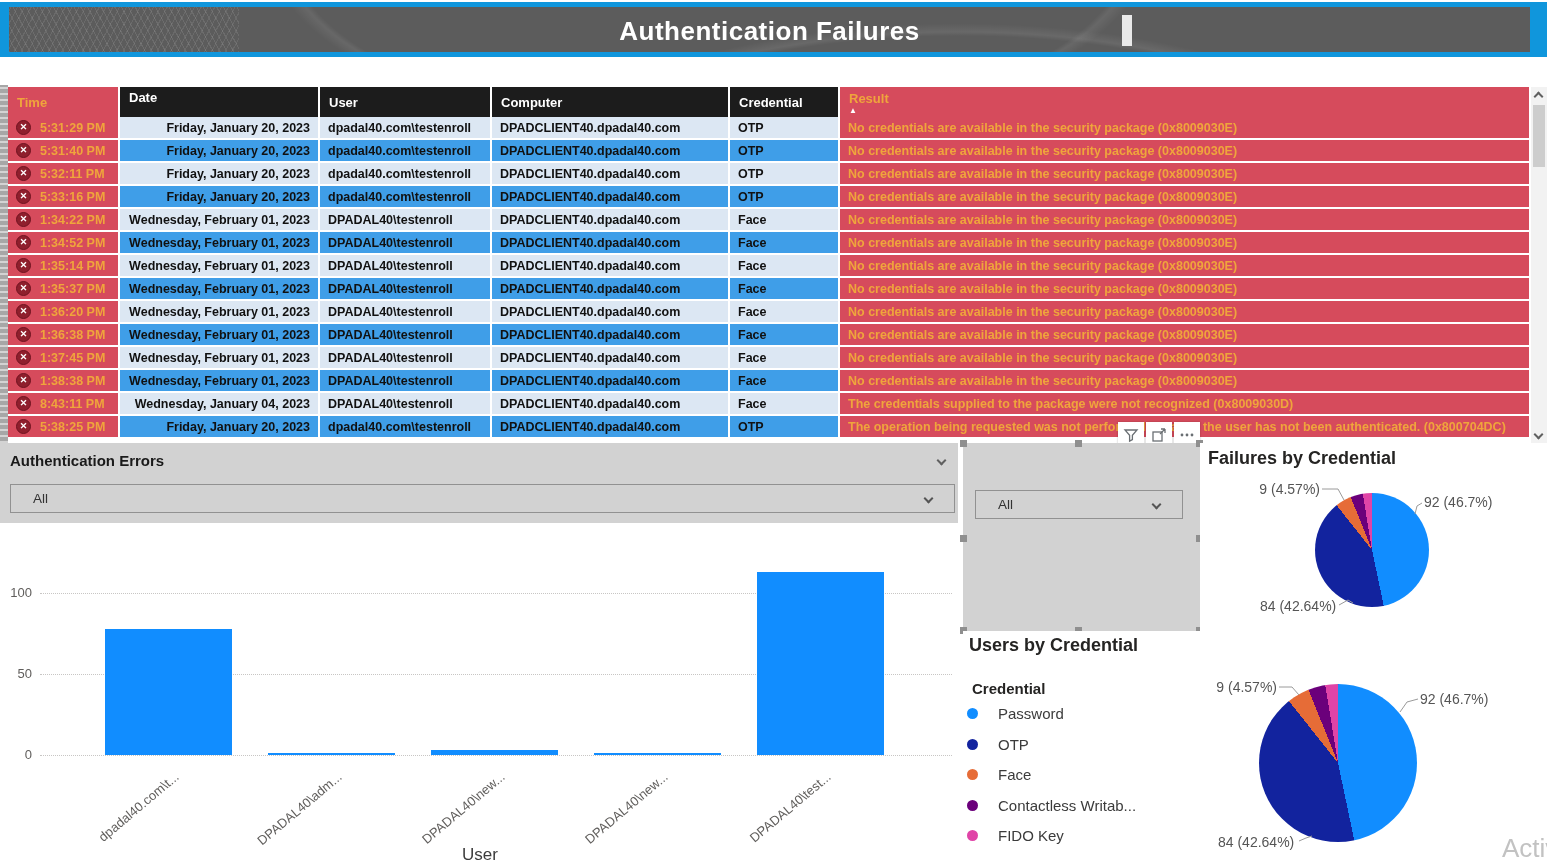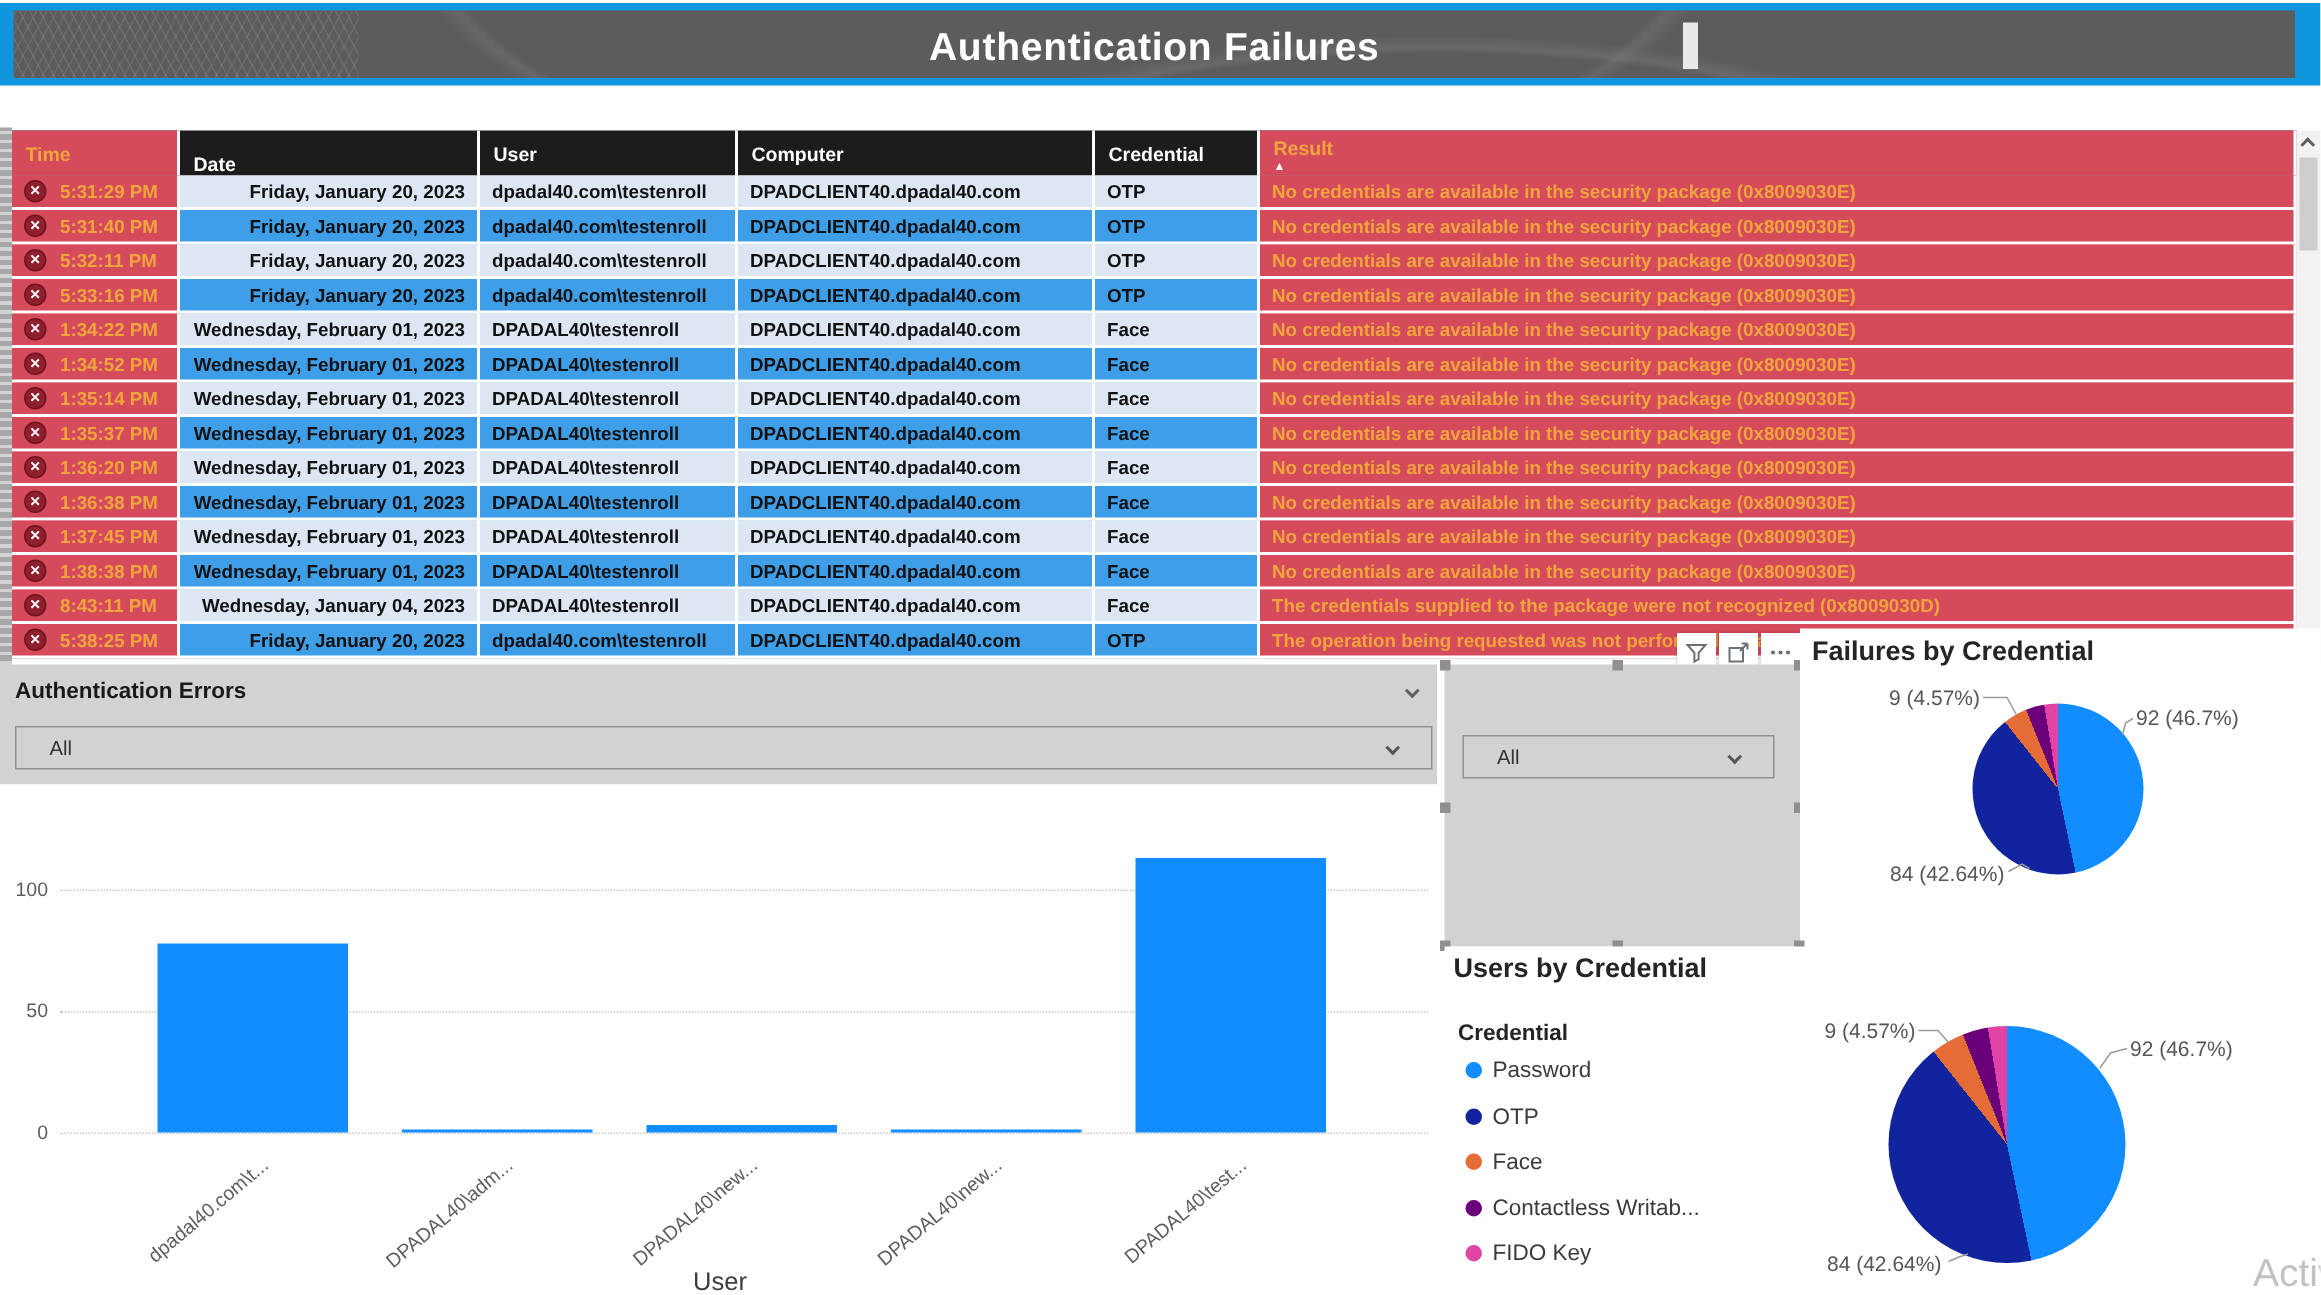--- a/index.html
+++ b/index.html
@@ -26,21 +26,21 @@
 
   
   .subheader { position:absolute; left:0; top:58px; width:1547px; height:27px; background:#C9C9C9;
     display:flex; align-items:center; justify-content:center; font-size:18px; font-weight:bold; color:#121212; }
 
   
   .left-strip { position:absolute; left:0; top:85px; width:8px; height:358px; background:#a7a7a7;
     background-image:repeating-linear-gradient(0deg, rgba(255,255,255,.5) 0 2px, transparent 2px 6px); }
   .table { position:absolute; left:8px; top:87px; width:1523px; height:352px; font-size:13px; }
   .thead { display:flex; height:30px; background:#1C1C1C; color:#fff; }
-  .th { display:flex; flex-direction:column; justify-content:center; padding:0 9px; border-right:2px solid #fff;
+  .th { display:flex; flex-direction:column; justify-content:center; padding:12px 9px; border-right:2px solid #fff;
         font-weight:600; font-size:13px; }
   .th .sort { font-size:8px; color:#fff; line-height:6px; margin-top:2px; }
   .tbody .trow { display:flex; height:23px; }
   .cell { border-right:2px solid #fff; border-bottom:2px solid #fff; display:flex; align-items:center;
           padding:0 8px; font-weight:bold; font-size:12.5px; color:#111; overflow:hidden; white-space:nowrap; }
   .c-time { width:112px; background:#D64B5C; color:#EFA53C; }
   .c-date { width:200px;justify-content:flex-end; }
   .c-user { width:172px; }
   .c-comp { width:238px; }
   .c-cred { width:110px; }
@@ -79,26 +79,26 @@
   .cred-head .chev { margin-left:auto; border-color:#333; width:8px; height:8px; }
   .cred-panel .dropdown { left:12px; top:47px; width:208px; height:29px; }
   .handle { position:absolute; width:7px; height:7px; background:#8f8f8f; }
 
   
   .card-title { position:absolute; left:8px; top:5px; font-size:18px; font-weight:bold; color:#252423; }
   .pie { position:absolute; border-radius:50%; cursor:pointer; }
   .callout { position:absolute; font-size:14px; color:#555; white-space:nowrap; }
   .leader { position:absolute; left:0; top:0; pointer-events:none; }
 
-  .pie1-card { position:absolute; left:1200px; top:419px; width:347px; height:188px; background:#fff; }
+  .pie1-card { position:absolute; left:1200px; top:443px; width:347px; height:188px; background:#fff; }
   .pie2-card { position:absolute; left:963px; top:631px; width:584px; height:232px; background:#fff; }
 
   
   .legend-title { position:absolute; left:9px; top:49px; font-size:15px; font-weight:bold; color:#252423; }
-  .legend-item { position:absolute; left:14px; display:flex; align-items:center; gap:7px; font-size:15px;
+  .legend-item { position:absolute; left:4px; display:flex; align-items:center; gap:20px; font-size:15px;
                  color:#3b3b3b; cursor:pointer; }
   .legend-dot { width:11px; height:11px; border-radius:50%; flex:0 0 auto; }
 
   
   .bar-card { position:absolute; left:0; top:523px; width:960px; height:340px; background:#fff; }
   .bar-title { position:absolute; left:6px; top:2px; font-size:19px; color:#252423; }
   .gridline { position:absolute; left:40px; width:912px; border-top:1px dotted #C8C6C4; }
   .ytick { position:absolute; width:30px; text-align:right; font-size:13px; color:#605E5C; }
   .bar { position:absolute; background:#118DFF; cursor:pointer; }
   .xlab { position:absolute; width:155px; text-align:right; font-size:13px; color:#605E5C;

